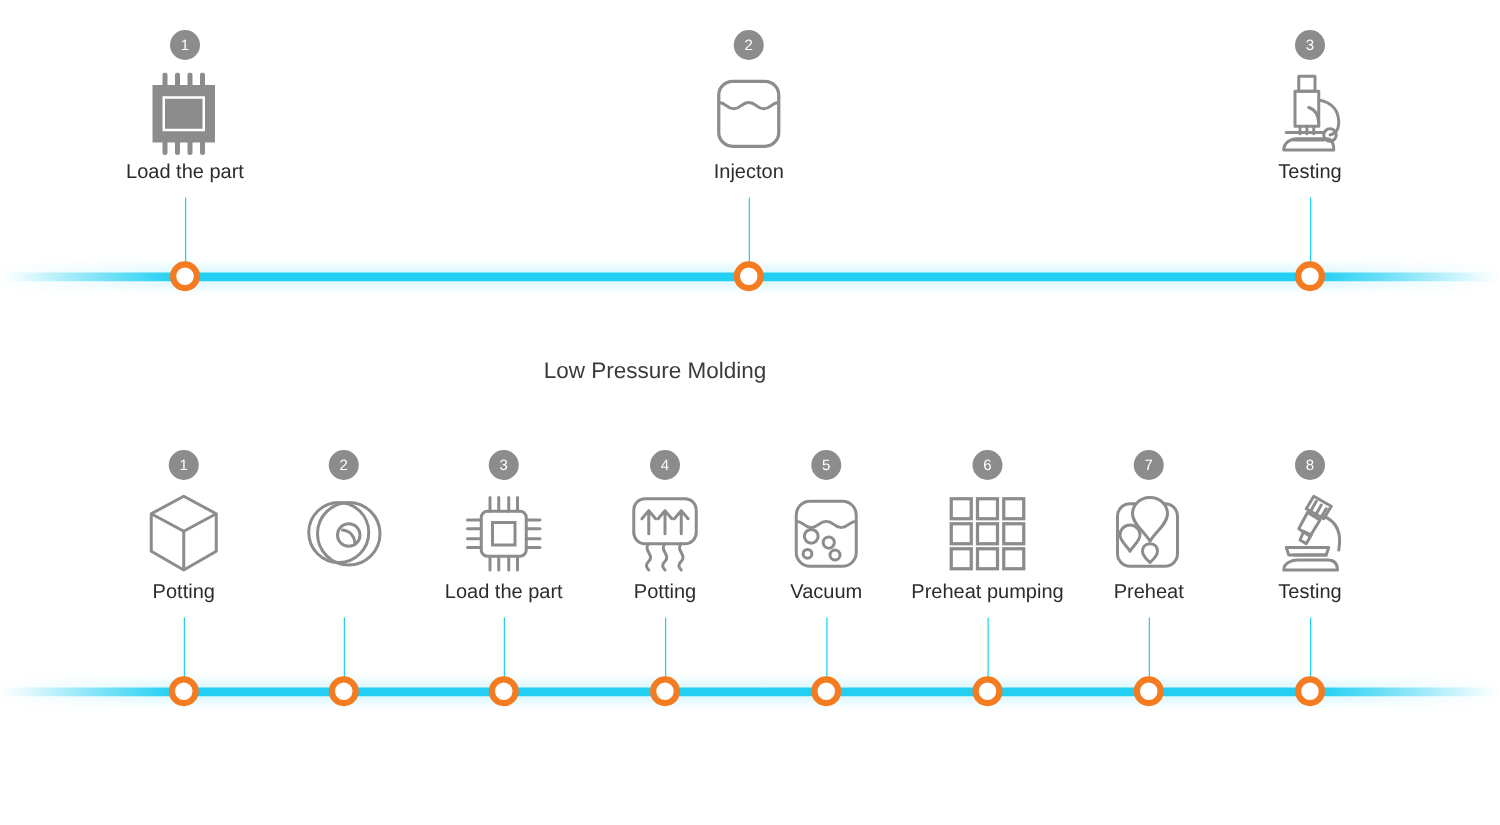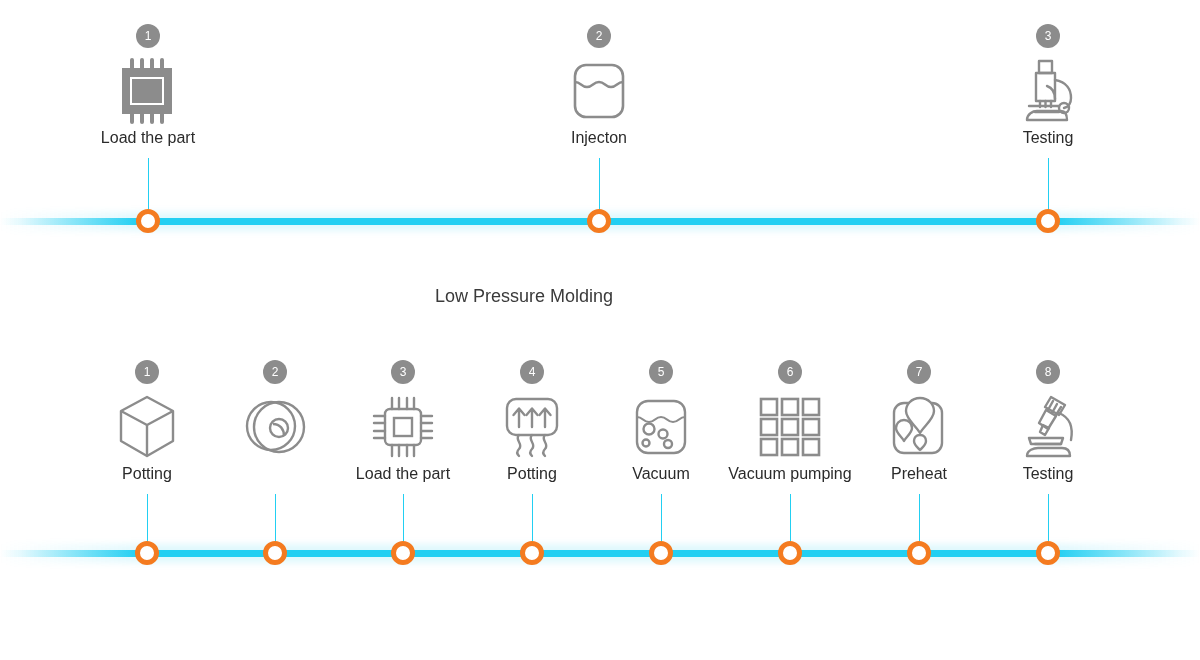--- a/index.html
+++ b/index.html
@@ -296,21 +296,21 @@
         <rect x="45" y="3" width="16" height="16"></rect>
         <rect x="3" y="23" width="16" height="16"></rect>
         <rect x="24" y="23" width="16" height="16"></rect>
         <rect x="45" y="23" width="16" height="16"></rect>
         <rect x="3" y="43" width="16" height="16"></rect>
         <rect x="24" y="43" width="16" height="16"></rect>
         <rect x="45" y="43" width="16" height="16"></rect>
       </g>
     </svg>
       </div>
-      <div class="step-label">Vacuum pumping</div>
+      <div class="step-label">Preheat pumping</div>
     </div>
     <div class="stem" style="left: 790px; top: 164px; height: 59px;"></div>
     <div class="marker" style="left: 790px; top: 211px;"></div>
     <div class="step" style="left: 919px; top: 30px;">
       <div class="badge">7</div>
       <div class="icon-box">
     <svg width="64" height="64" viewBox="0 0 64 64">
       <g fill="none" stroke="#8c8c8c" stroke-width="2.4" stroke-linejoin="round">
         <rect x="7" y="8" width="48" height="50" rx="10"></rect>
         <path d="M33 3 c9 0 14 7 14 13 c0 8 -10 15 -14 22 c-4 -7 -14 -14 -14 -22 c0 -6 5 -13 14 -13 z" fill="#ffffff"></path>

